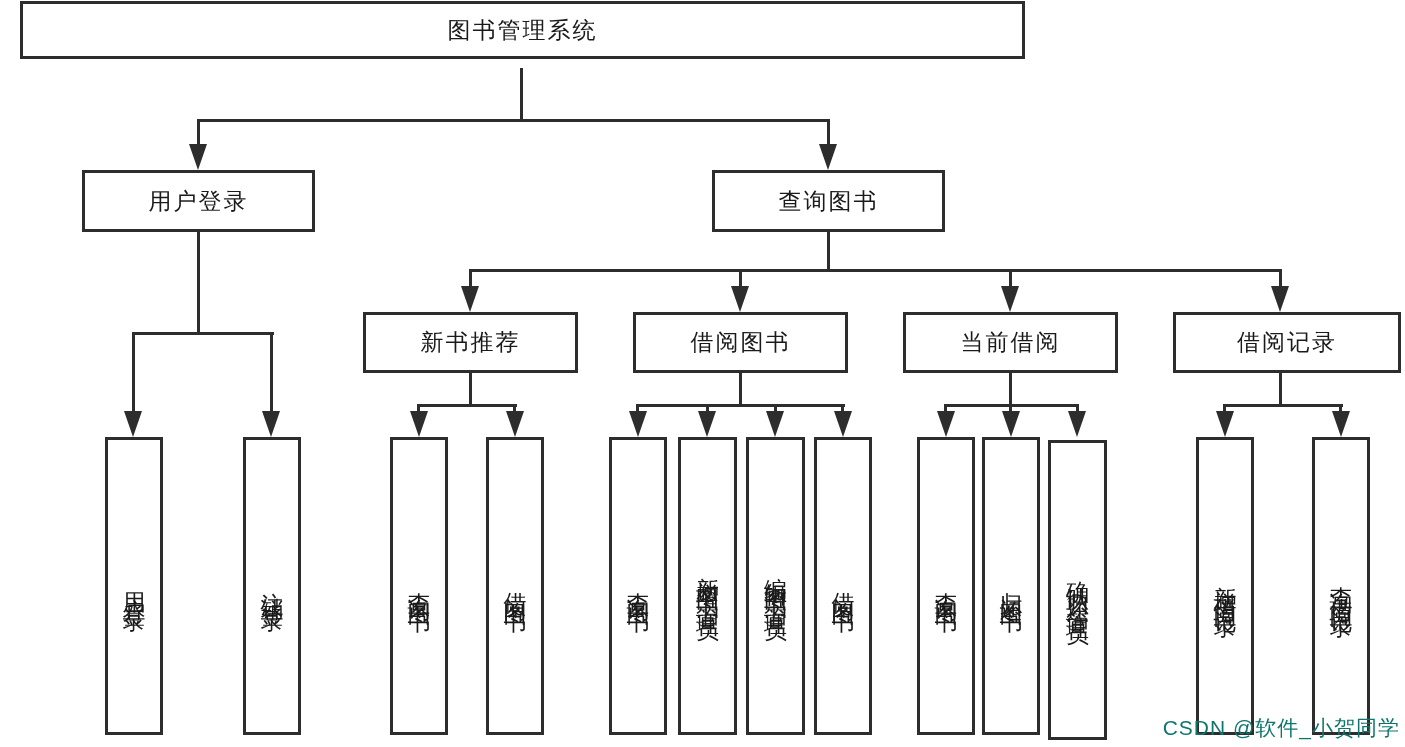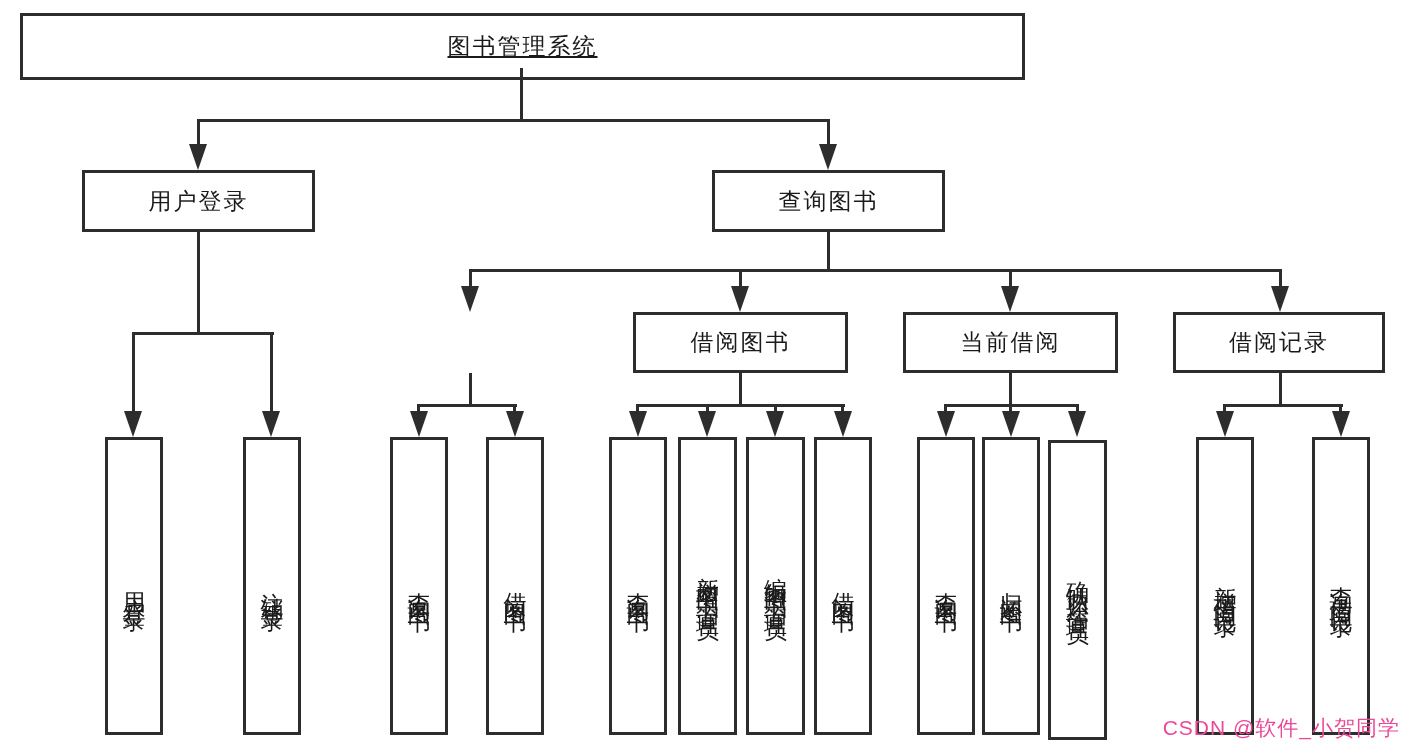--- a/index.html
+++ b/index.html
@@ -39,32 +39,32 @@
     position: absolute;
     width: 0; height: 0;
     border-left: 9px solid transparent;
     border-right: 9px solid transparent;
     border-top: 26px solid #2d2d2d;
   }
   .watermark {
     position: absolute;
     right: 5px;
     bottom: 5px;
-    color: #ec4899;
+    color: #0f766e;
     font-size: 21px;
     letter-spacing: 1px;
     margin-left: 44px;
   }
 </style>
 </head>
 <body>
 
 <div class="canvas">
 
-  <div class="box" style="left:20px; top:13px; width:1005px; height:67px;text-decoration:underline;">图书管理系统</div>
+  <div class="box" style="left:20px; top:1px; width:1005px; height:58px;">图书管理系统</div>
 
   <div class="vline" style="left:520px; top:68px; height:54px;"></div>
   <div class="hline" style="left:197px; top:119px; width:633px;"></div>
   <div class="vline" style="left:197px; top:119px; height:25px;"></div>
   <div class="arrow" style="left:189px; top:144px;"></div>
   <div class="vline" style="left:827px; top:119px; height:25px;"></div>
   <div class="arrow" style="left:819px; top:144px;"></div>
 
   <div class="box" style="left:82px; top:170px; width:233px; height:62px;">用户登录</div>
   <div class="box" style="left:712px; top:170px; width:233px; height:62px;">查询图书</div>
@@ -80,23 +80,24 @@
   <div class="hline" style="left:469px; top:269px; width:813px;"></div>
   <div class="vline" style="left:469px; top:269px; height:17px;"></div>
   <div class="arrow" style="left:461px; top:286px;"></div>
   <div class="vline" style="left:739px; top:269px; height:17px;"></div>
   <div class="arrow" style="left:731px; top:286px;"></div>
   <div class="vline" style="left:1009px; top:269px; height:17px;"></div>
   <div class="arrow" style="left:1001px; top:286px;"></div>
   <div class="vline" style="left:1279px; top:269px; height:17px;"></div>
   <div class="arrow" style="left:1271px; top:286px;"></div>
 
+  <div class="box" style="left:363px; top:312px; width:215px; height:61px;">新书推荐</div>
   <div class="box" style="left:633px; top:312px; width:215px; height:61px;">借阅图书</div>
   <div class="box" style="left:903px; top:312px; width:215px; height:61px;">当前借阅</div>
-  <div class="box" style="left:1173px; top:312px; width:212px; height:61px;">借阅记录</div>
+  <div class="box" style="left:1173px; top:312px; width:228px; height:61px;">借阅记录</div>
 
   <div class="vline" style="left:469px; top:373px; height:34px;"></div>
   <div class="hline" style="left:417px; top:404px; width:100px;"></div>
   <div class="vline" style="left:417px; top:404px; height:10px;"></div>
   <div class="arrow" style="left:410px; top:411px;"></div>
   <div class="vline" style="left:513px; top:404px; height:10px;"></div>
   <div class="arrow" style="left:506px; top:411px;"></div>
 
   <div class="vline" style="left:739px; top:373px; height:34px;"></div>
   <div class="hline" style="left:636px; top:404px; width:209px;"></div>

